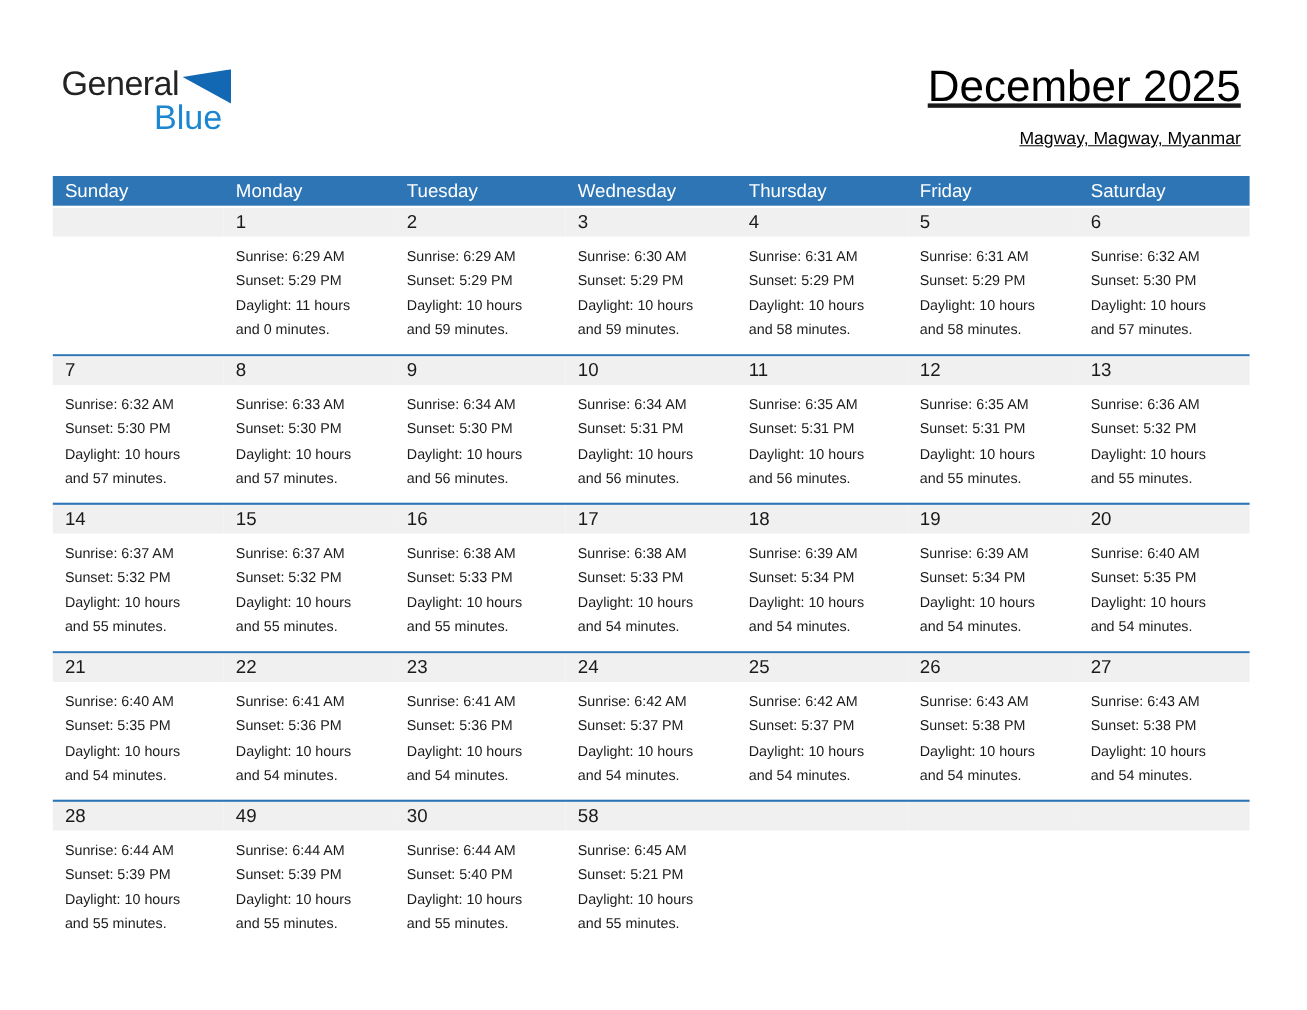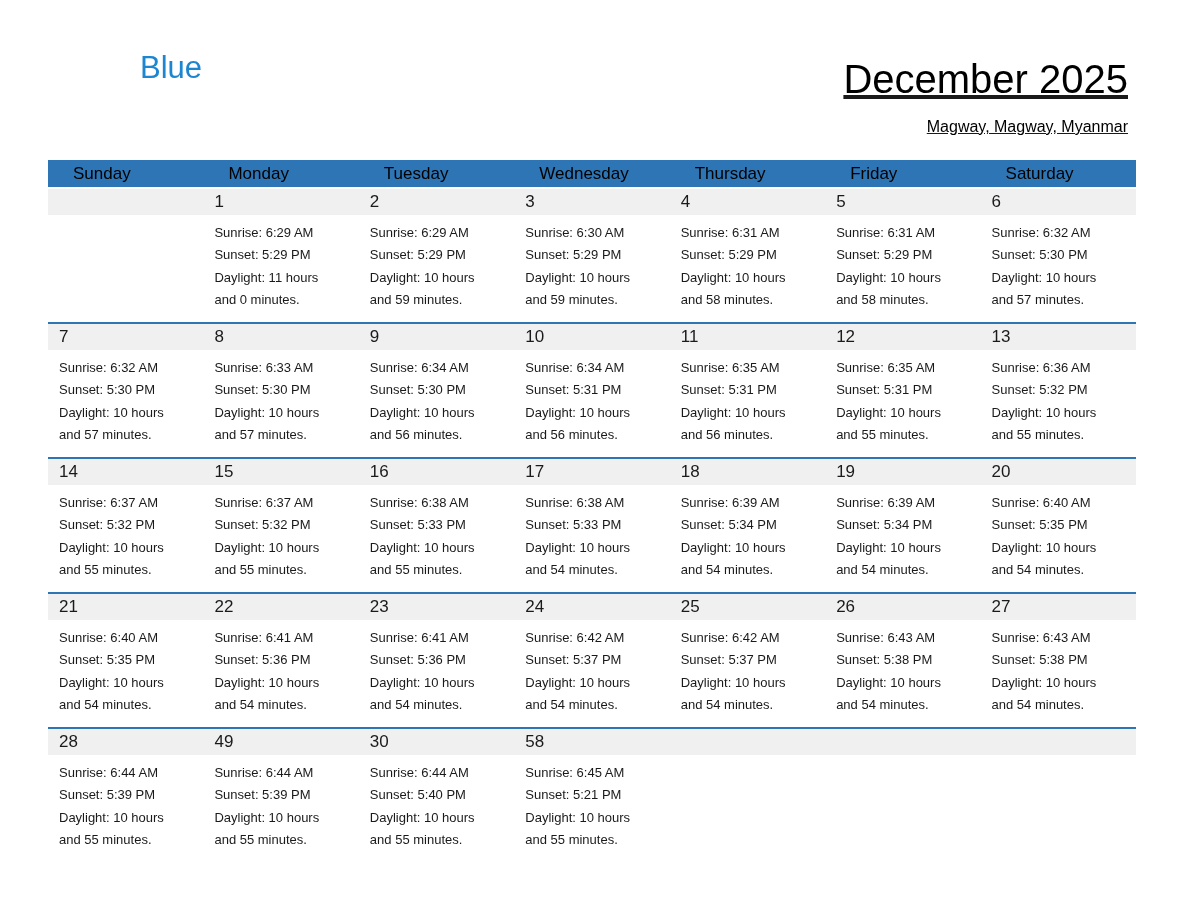--- a/index.html
+++ b/index.html
@@ -17,36 +17,44 @@
   
   .titles{position:absolute;right:60px;top:56px;text-align:right;text-decoration:underline;}
   .page-title{font-size:40px;color:#000;line-height:46px;}
   .page-subtitle{font-size:16px;color:#000;line-height:30px;margin-top:10px;}
   
   .calendar{position:absolute;left:48px;top:160px;width:1088px;}
   .weekday-row{
     display:grid;grid-template-columns:repeat(7,1fr);
     background:var(--header-bg);height:27px;margin-bottom:2px;
   }
-  .weekday{color:#000000;font-size:17px;line-height:27px;padding-left:25px;
+  .weekday{color:#ffffff;font-size:17px;line-height:27px;padding-left:11px;
     white-space:nowrap;overflow:hidden;}
   .week-row{display:grid;grid-template-columns:repeat(7,1fr);min-height:133px;}
   .week-row + .week-row{border-top:2px solid var(--row-border);}
   .day-cell{min-width:0;}
   .day-num{
     height:26px;background:var(--band-bg);font-size:17px;line-height:26px;
     padding-left:11px;color:#1a1a1a;
   }
   .day-lines{padding:7px 6px 10px 11px;font-size:13px;line-height:22.4px;}
   .day-info-line{white-space:nowrap;}
 </style>
 </head>
 <body style="--header-bg: #2E75B6; --row-border: #2E75B6; --band-bg: #F0F0F0; --logo-blue: #1C86D1;">
 
 <div class="logo">
+  <div class="logo-row1">
+    <span class="logo-general">General</span>
+    <span class="logo-triangle">
+      <svg width="44" height="31" viewBox="0 0 44 31" aria-hidden="true">
+        <polygon id="logo-tri" points="0,7 44,0 44,31" fill="#1268B3"></polygon>
+      </svg>
+    </span>
+  </div>
   <div class="logo-row2">
     <span class="logo-blue">Blue</span>
   </div>
 </div>
 
 <div class="titles">
   <div class="page-title">December 2025</div>
   <div class="page-subtitle">Magway, Magway, Myanmar</div>
 </div>
 

